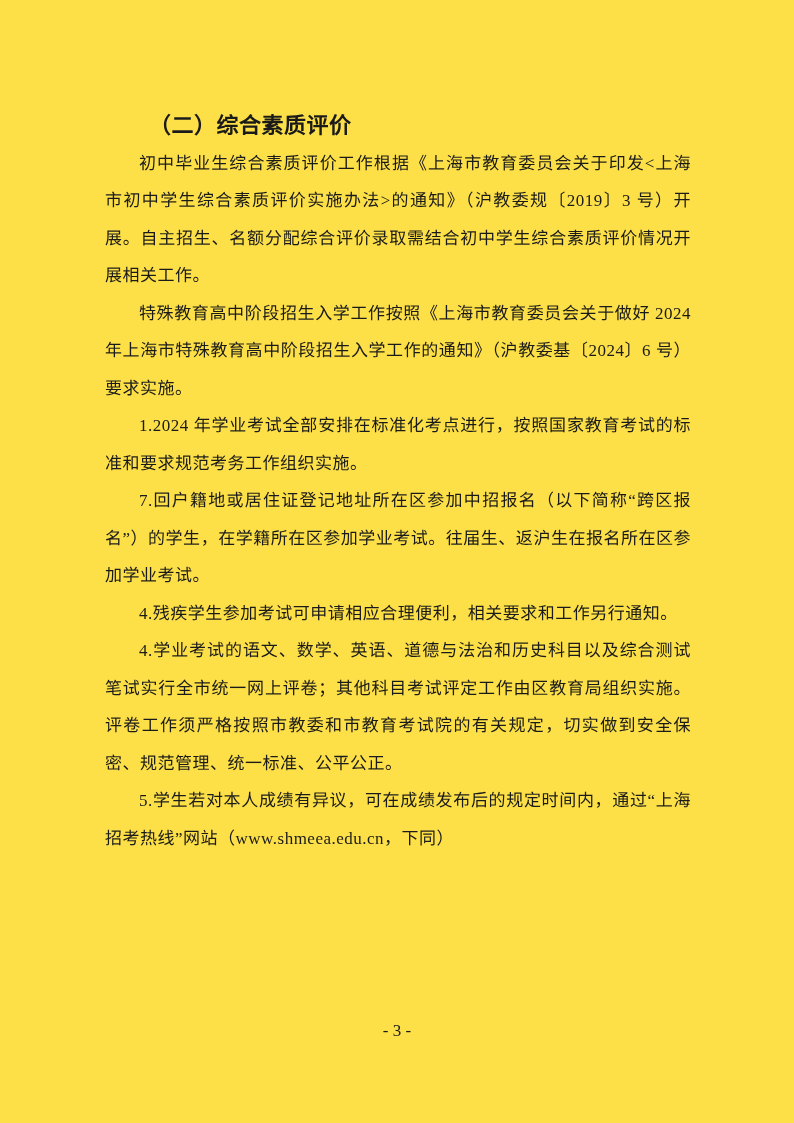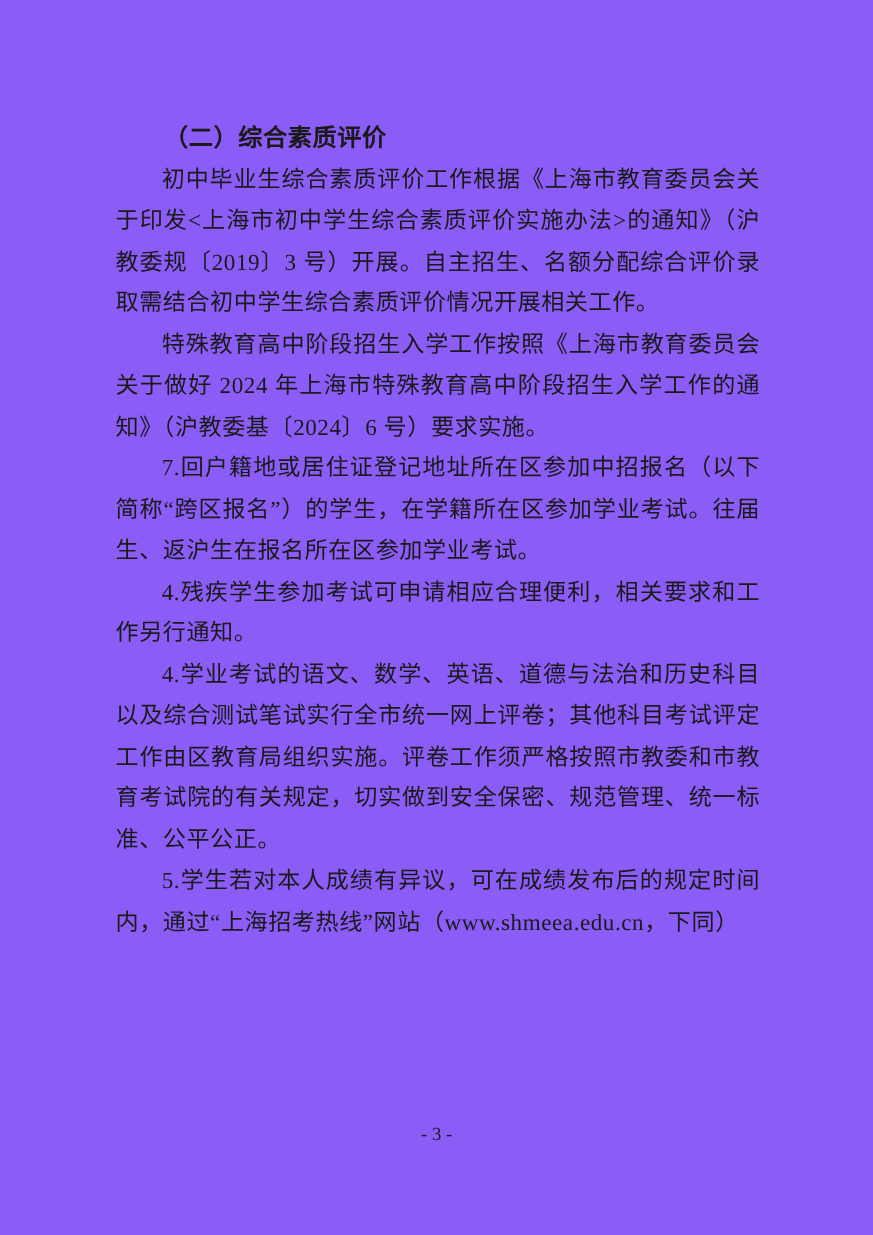--- a/index.html
+++ b/index.html
@@ -4,21 +4,21 @@
 <style>
   html, body {
     margin: 0;
     padding: 0;
     background: #ffffff;
   }
   .page {
     position: relative;
     width: 794px;
     height: 1123px;
-    background: #8b5cf6;
+    background: #fde047;
     overflow: hidden;
     font-family: "Liberation Serif", "DejaVu Serif", serif;
     color: #1a1a1a;
   }
   .content {
     position: absolute;
     left: 105px;
     top: 107px;
     width: 586px;
   }
@@ -26,21 +26,21 @@
     margin: 0;
     font-size: 22px;
     line-height: 37.5px;
     font-weight: bold;
     text-indent: 2em;
     white-space: normal;
     letter-spacing: 0.5px;
   }
   .doc-para {
     margin: 0;
-    font-size: 21px;
+    font-size: 17px;
     line-height: 37.5px;
     text-align: justify;
     text-justify: inter-character;
     text-indent: 2em;
     letter-spacing: 0.5px;
   }
   .page-number {
     position: absolute;
     top: 1020px;
     left: 0;
@@ -52,19 +52,20 @@
   }
 </style>
 </head>
 <body>
 
 <div class="page">
   <div class="content">
     <h3 class="doc-heading">（二）综合素质评价</h3>
     <p class="doc-para">初中毕业生综合素质评价工作根据《上海市教育委员会关于印发&lt;上海市初中学生综合素质评价实施办法&gt;的通知》（沪教委规〔2019〕3 号）开展。自主招生、名额分配综合评价录取需结合初中学生综合素质评价情况开展相关工作。</p>
     <p class="doc-para">特殊教育高中阶段招生入学工作按照《上海市教育委员会关于做好 2024 年上海市特殊教育高中阶段招生入学工作的通知》（沪教委基〔2024〕6 号）要求实施。</p>
+    <p class="doc-para">1.2024 年学业考试全部安排在标准化考点进行，按照国家教育考试的标准和要求规范考务工作组织实施。</p>
     <p class="doc-para">7.回户籍地或居住证登记地址所在区参加中招报名（以下简称“跨区报名”）的学生，在学籍所在区参加学业考试。往届生、返沪生在报名所在区参加学业考试。</p>
     <p class="doc-para">4.残疾学生参加考试可申请相应合理便利，相关要求和工作另行通知。</p>
     <p class="doc-para">4.学业考试的语文、数学、英语、道德与法治和历史科目以及综合测试笔试实行全市统一网上评卷；其他科目考试评定工作由区教育局组织实施。评卷工作须严格按照市教委和市教育考试院的有关规定，切实做到安全保密、规范管理、统一标准、公平公正。</p>
     <p class="doc-para">5.学生若对本人成绩有异议，可在成绩发布后的规定时间内，通过“上海招考热线”网站（www.shmeea.edu.cn，下同）</p>
   </div>
   <div class="page-number">- 3 -</div>
 </div>
 
 </body></html>

